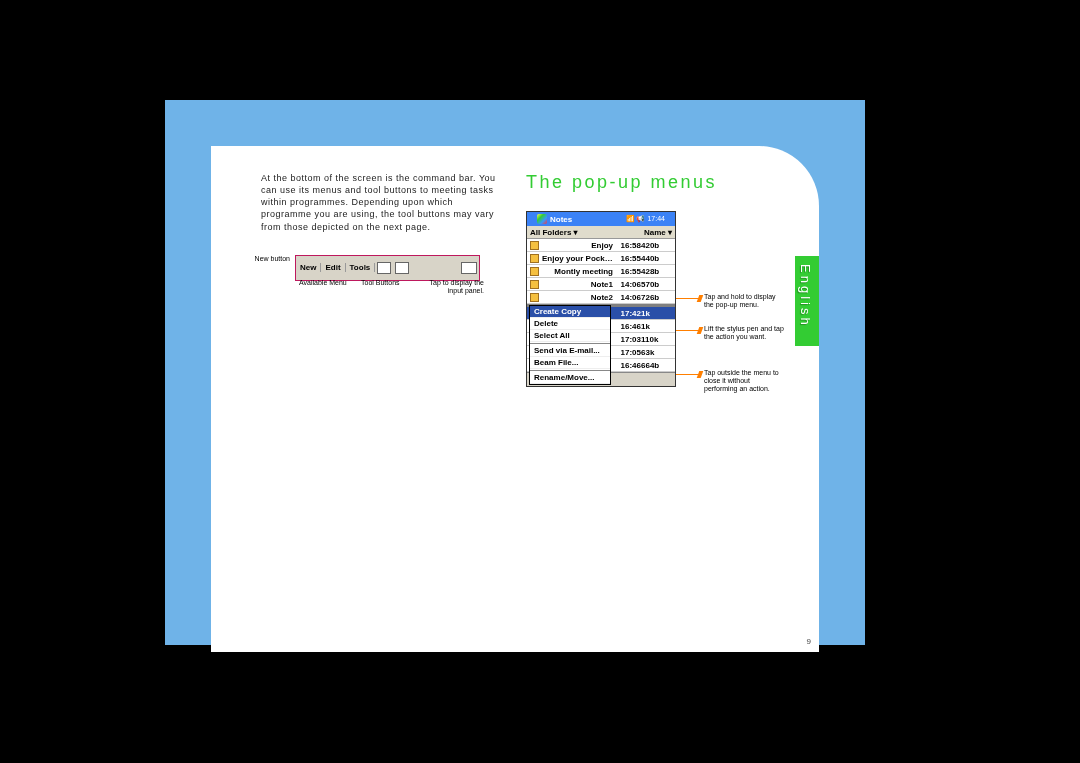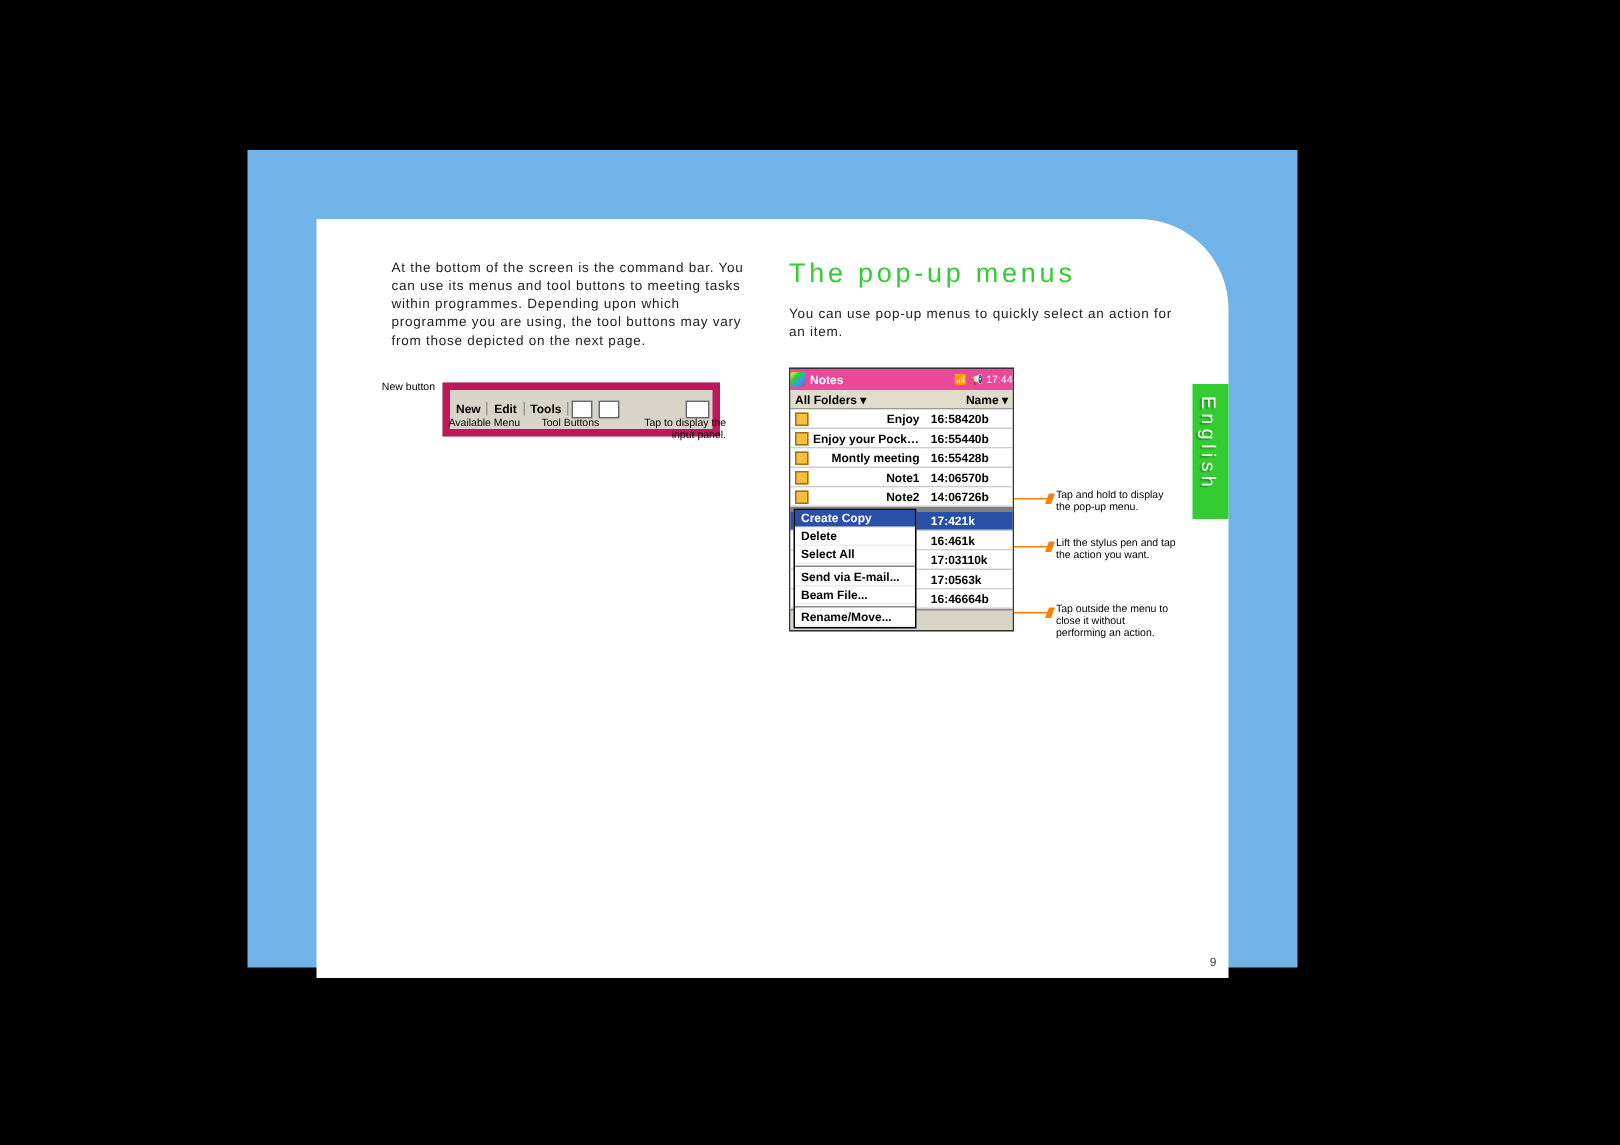--- a/index.html
+++ b/index.html
@@ -66,23 +66,23 @@
     color: #000;
     text-align: right;
     width: 36px;
     line-height: 1.1;
   }
   .cmdbar-img {
     position: absolute;
     left: 34px;
     top: 0;
     width: 185px;
-    height: 36px;
+    height: 26px;
     background: #d8d4c8;
-    border: 5px solid #be185d;
+    border: 1px solid #be185d;
     display: flex;
     align-items: center;
     font-size: 8px;
     color: #000;
   }
   .cmdbar-img .seg {
     padding: 0 4px;
     border-right: 1px solid #999;
     font-weight: bold;
   }
@@ -122,26 +122,26 @@
     height: 185px;
   }
   .pda {
     width: 150px;
     border: 1px solid #333;
     font-size: 8px;
     color: #000;
     background: #e8e4d8;
   }
   .pda-title {
-    background: #ec4899;
+    background: #3b82f6;
     color: #fff;
     height: 14px;
     display: flex;
     align-items: center;
-    padding: 0 0;
+    padding: 0 10px;
     font-weight: bold;
   }
   .pda-title .winicon {
     width: 10px; height: 10px;
     background: linear-gradient(135deg,#ff5,#3c3,#39f,#f33);
     border-radius: 2px;
     margin-right: 3px;
   }
   .pda-title .st { margin-left: auto; font-size: 7px; font-weight: normal; }
   .pda-hdr {
@@ -284,21 +284,20 @@
             <span class="kbd"></span>
           </div>
           <div class="cmdbar-caption cap1">Available Menu</div>
           <div class="cmdbar-caption cap2">Tool Buttons</div>
           <div class="cmdbar-caption cap3">Tap to display the input panel.</div>
         </div>
       </div>
 
       <div class="col right">
         <h2 class="section-title">The pop-up menus</h2>
-        <p class="body-text">You can use pop-up menus to quickly select an action for an item.</p>
 
         <div class="pda-wrap">
           <div class="pda">
             <div class="pda-title">
               <span class="winicon"></span>
               <span>Notes</span>
               <span class="st">📶 📢 17:44</span>
             </div>
             <div class="pda-hdr">
               <span>All Folders ▾</span>

